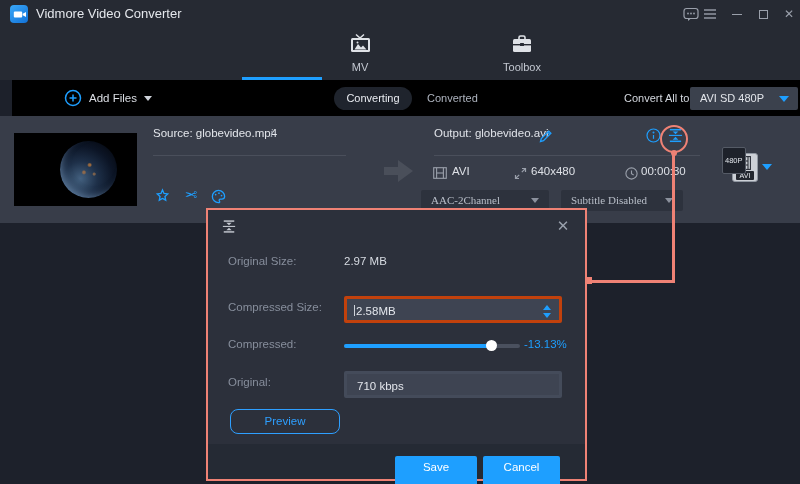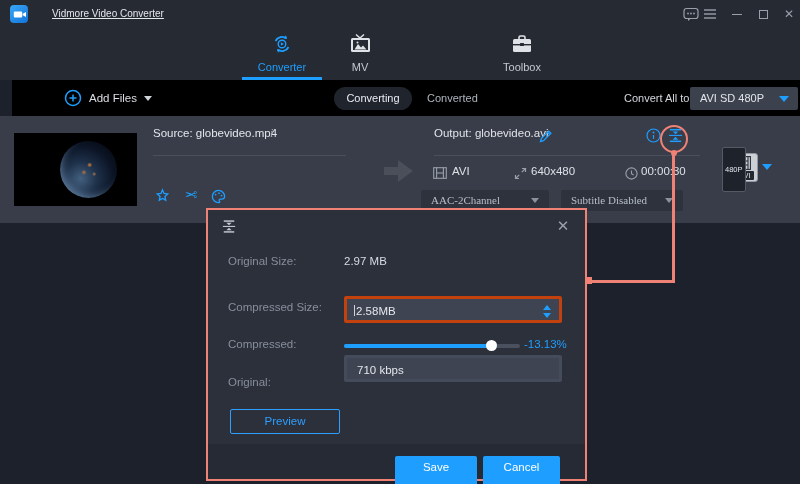--- a/index.html
+++ b/index.html
@@ -10,21 +10,21 @@
     font-family:"Liberation Sans", sans-serif;
     font-size:11.5px; color:#dfe3e9;
     -webkit-font-smoothing:antialiased;
   }
   .abs { position:absolute; }
 
   
   .titlebar { position:absolute; left:0; top:0; width:800px; height:28px; background:#262a33; }
   .app-logo { position:absolute; left:10px; top:5px; width:18px; height:18px; border-radius:4px;
     background:linear-gradient(140deg,#3aa8f8,#1272d8); display:flex; align-items:center; justify-content:center; }
-  .app-title { position:absolute; left:52px; top:0; line-height:28px; font-size:10px; color:#e4e7ec;text-decoration:underline; }
+  .app-title { position:absolute; left:36px; top:0; line-height:28px; font-size:13px; color:#e4e7ec; }
   .winbtn { position:absolute; top:6px; width:16px; height:16px; display:flex; align-items:center; justify-content:center;
     color:#9aa0ab; font-size:12px; }
   .max-glyph { width:9px; height:9px; border:1px solid #9aa0ab; }
   .min-glyph { width:10px; height:0; border-top:1px solid #9aa0ab; }
 
   
   .navbar { position:absolute; left:0; top:28px; width:800px; height:52px; background:#262a33; }
   .nav-tab { position:absolute; top:4px; height:48px; text-align:center; cursor:default; }
   .nav-tab .nav-icon { display:block; height:26px; margin-bottom:3px; }
   .nav-tab .nav-label { font-size:11px; color:#c3c8d1; }
@@ -59,21 +59,21 @@
   .info-i { position:absolute; left:270px; top:10px; font-family:"Liberation Serif", serif; font-style:italic; color:#aab0bb; font-size:12px; }
   .src-meta { position:absolute; left:153px; top:49px; color:#dfe2e8; }
   .pipe { color:#717784; margin:0 4px; }
   .row-icon { position:absolute; width:18px; height:18px; display:flex; align-items:center; justify-content:center; }
   .big-arrow { position:absolute; left:384px; top:42px; }
   .out-title { position:absolute; left:434px; top:11px; color:#e0e3e9; }
   .meta-txt { position:absolute; top:49px; color:#dde0e6; }
   .dd { position:absolute; top:74px; height:21px; background:#2d323d; border-radius:2px;font-family:Liberation Serif, serif; }
   .dd .val { position:absolute; left:10px; top:0; line-height:21px; font-size:11px; color:#b9bfc9; }
   .badge-quality { position:absolute; left:722px; top:31px; background:#1e222b; border:1px solid #555b66; border-radius:2px;
-    color:#e0e4ea; font-size:7.5px; padding:17px 2px; line-height:9px; z-index:3; }
+    color:#e0e4ea; font-size:7.5px; padding:8px 2px; line-height:9px; z-index:3; }
   .badge-square { position:absolute; left:732px; top:37px; width:26px; height:29px; background:#ccd0d6; border:1px solid #9097a1; border-radius:3px; z-index:2; }
   .badge-avi { position:absolute; left:3px; top:17px; width:18px; height:9px; background:#23272f; border-radius:1px;
     color:#e8ebf0; font-size:7px; text-align:center; line-height:9px; }
 
   
   .dialog { position:absolute; left:206px; top:208px; width:381px; height:273px; background:#2c303b;
     border:2px solid #ef8275; z-index:10; }
   .dlg-header-icon { position:absolute; left:14px; top:9px; }
   .dlg-title { position:absolute; left:36px; top:0; line-height:32px; color:#ced3db; font-size:11.5px; }
   .dlg-close { position:absolute; right:12px; top:6px; width:20px; height:20px; color:#9aa1ad; font-size:15px;
@@ -83,21 +83,21 @@
   .field { position:absolute; left:136px; width:218px; height:27px; background:#3e4452; border:3px solid #c2410c; border-radius:2px; }
   .field .txt { position:absolute; left:7px; top:0; line-height:25px; color:#e3e6ec; }
   .cursor-bar { display:inline-block; width:1px; height:11px; background:#cfd3da; vertical-align:-1px; margin-right:1px; }
   .spin { position:absolute; right:7px; width:9px; }
   .spin .up { position:absolute; top:6px; width:0; height:0; border-left:4.5px solid transparent; border-right:4.5px solid transparent; border-bottom:5px solid #1e9fff; }
   .spin .dn { position:absolute; top:14px; width:0; height:0; border-left:4.5px solid transparent; border-right:4.5px solid transparent; border-top:5px solid #1e9fff; }
   .slider-track { position:absolute; left:136px; top:134px; width:176px; height:4px; background:#4a505e; border-radius:2px; }
   .slider-fill { position:absolute; left:0; top:0; height:4px; background:#1e9fff; border-radius:2px; }
   .slider-thumb { position:absolute; right:-5px; top:-4px; width:11px; height:11px; border-radius:50%; background:#fff; }
   .pct { position:absolute; left:316px; top:128px; color:#1e9fff; }
-  .preview-btn { position:absolute; left:22px; top:199px; width:110px; height:25px; border:1px solid #2e9fff; border-radius:2px;
+  .preview-btn { position:absolute; left:22px; top:199px; width:110px; height:25px; border:1px solid #2e9fff; border-radius:8px;
     color:#2e9fff; text-align:center; line-height:23px; background:transparent; }
   .dlg-footer { position:absolute; left:0; top:234px; width:377px; height:35px; background:#252a34; }
   .btn-primary { position:absolute; top:12px; height:34px; background:#1e9fff; border-radius:2px; color:#fff;
     text-align:center; line-height:22px; font-size:11.5px; }
 
   
   .ann { position:absolute; z-index:20; pointer-events:none; }
   .ann-circle { left:660px; top:125px; width:28px; height:28px; border:2.5px solid #ef8275; border-radius:50%; }
   .ann-dot { left:671px; top:150px; width:6px; height:6px; border-radius:50%; background:#ef8275; }
   .ann-vline { left:672px; top:155px; width:3px; height:126px; background:#ef8275; }
@@ -137,33 +137,20 @@
     <div class="winbtn" style="left:729px;">
         <div class="min-glyph"></div>
       </div>
     <div class="winbtn" style="left:755px;">
         <div class="max-glyph"></div>
       </div>
     <div class="winbtn" style="left:781px;">✕</div>
   </div>
 
   <div class="navbar">
-    <div class="nav-tab active" style="left:242px; width:80px;">
-      <span class="nav-icon">
-        <svg width="24" height="24" viewBox="0 0 24 24" fill="none" stroke="#1e9fff" stroke-width="1.8">
-          <path d="M5.5 9a7.2 7.2 0 0 1 11-2.6"></path>
-            <path d="M18.5 15a7.2 7.2 0 0 1-11 2.6"></path>
-          <path d="M16 3.2 17 6.8 13.4 6.4z" fill="#1e9fff" stroke="none"></path>
-          <path d="M8 20.8 7 17.2l3.6.4z" fill="#1e9fff" stroke="none"></path>
-          <circle cx="12" cy="12" r="3.8" stroke-width="1.4"></circle>
-          <path d="M10.9 10.2v3.6l3-1.8z" fill="#1e9fff" stroke="none"></path>
-        </svg>
-      </span>
-      <span class="nav-label">Converter</span>
-    </div>
     <div class="nav-tab" style="left:330px; width:60px;">
       <span class="nav-icon">
         <svg width="25" height="24" viewBox="0 0 25 24">
           <path d="M8 2.5 12 6l4-3.5" fill="none" stroke="#dfe2e7" stroke-width="1.5"></path>
           <rect x="3" y="6" width="19" height="14" rx="1.5" fill="#dfe2e7"></rect>
           <rect x="5" y="8" width="15" height="10" fill="#262a33"></rect>
           <path d="M6.5 17.5 10 12l3 3.5 2-2 3.5 4z" fill="#dfe2e7"></path>
           <circle cx="9.5" cy="10.5" r="1" fill="#dfe2e7"></circle>
         </svg>
       </span>
@@ -335,21 +322,21 @@
 
     <div class="dlg-label" style="top:128px;">Compressed:</div>
     <div class="slider-track">
       <div class="slider-fill" style="width:148px">
         <div class="slider-thumb"></div>
       </div>
     </div>
     <div class="pct">-13.13%</div>
 
     <div class="dlg-label" style="top:166px;">Original:</div>
-    <div class="field" style="top:145px; border-color:#444b5a;text-align:center;">
+    <div class="field" style="top:161px; border-color:#444b5a;text-align:center;">
       <span class="txt" style="left:10px;">710 kbps</span>
     </div>
 
     <div class="preview-btn">Preview</div>
 
     <div class="dlg-footer">
       <div class="btn-primary" style="left:187px; width:82px;">Save</div>
       <div class="btn-primary" style="left:275px; width:77px;">Cancel</div>
     </div>
   </div>

